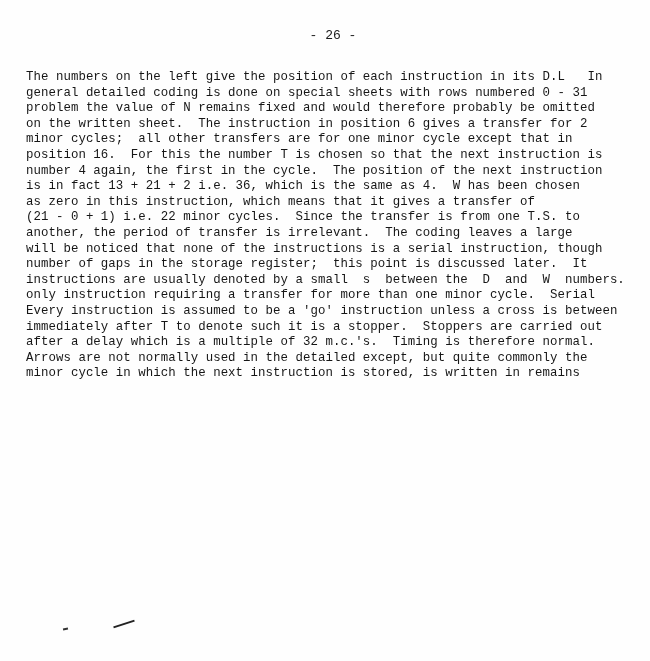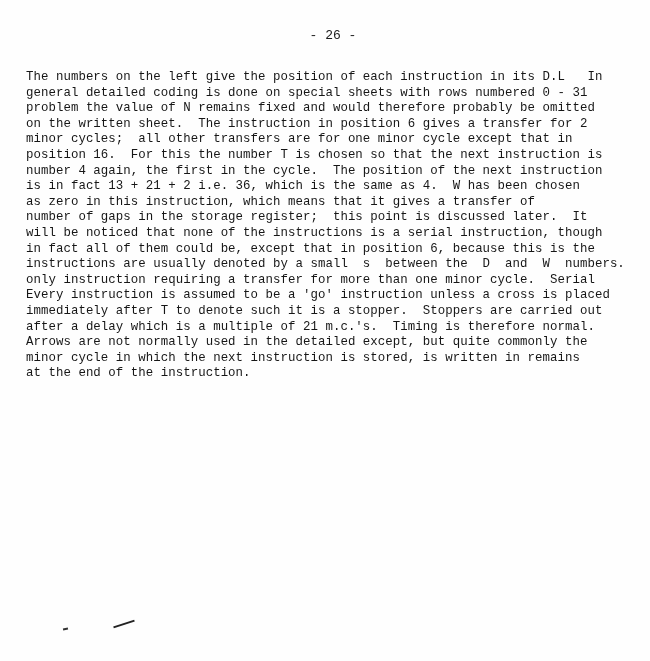--- a/index.html
+++ b/index.html
@@ -34,30 +34,30 @@
   <div class="body-text">
     <span class="line">The numbers on the left give the position of each instruction in its D.L   In</span>
     <span class="line">general detailed coding is done on special sheets with rows numbered 0 - 31</span>
     <span class="line">problem the value of N remains fixed and would therefore probably be omitted</span>
     <span class="line">on the written sheet.  The instruction in position 6 gives a transfer for 2</span>
     <span class="line">minor cycles;  all other transfers are for one minor cycle except that in</span>
     <span class="line">position 16.  For this the number T is chosen so that the next instruction is</span>
     <span class="line">number 4 again, the first in the cycle.  The position of the next instruction</span>
     <span class="line">is in fact 13 + 21 + 2 i.e. 36, which is the same as 4.  W has been chosen</span>
     <span class="line">as zero in this instruction, which means that it gives a transfer of</span>
+    <span class="line">(21 - 0 + 1) i.e. 22 minor cycles.  Since the transfer is from one T.S. to</span>
+    <span class="line">another, the period of transfer is irrelevant.  The coding leaves a large</span>
+    <span class="line">will be noticed that none of the instructions is a serial instruction, though</span>
     <span class="line">number of gaps in the storage register;  this point is discussed later.  It</span>
-    <span class="line">will be noticed that none of the instructions is a serial instruction, though</span>
-    <span class="line">in fact all of them could be, except that in position 6, because this is the</span>
     <span class="line">instructions are usually denoted by a small  s  between the  D  and  W  numbers.</span>
     <span class="line">only instruction requiring a transfer for more than one minor cycle.  Serial</span>
-    <span class="line">Every instruction is assumed to be a 'go' instruction unless a cross is placed</span>
+    <span class="line">Every instruction is assumed to be a 'go' instruction unless a cross is between</span>
     <span class="line">immediately after T to denote such it is a stopper.  Stoppers are carried out</span>
-    <span class="line">after a delay which is a multiple of 21 m.c.'s.  Timing is therefore normal.</span>
+    <span class="line">after a delay which is a multiple of 32 m.c.'s.  Timing is therefore normal.</span>
     <span class="line">Arrows are not normally used in the detailed except, but quite commonly the</span>
     <span class="line">minor cycle in which the next instruction is stored, is written in remains</span>
-    <span class="line">at the end of the instruction.</span>
   </div>
 
   <div class="mark1"></div>
   <div class="mark2"></div>
 
   <div class="footer">Section 14/</div>
 </div>
 
 </body></html>

